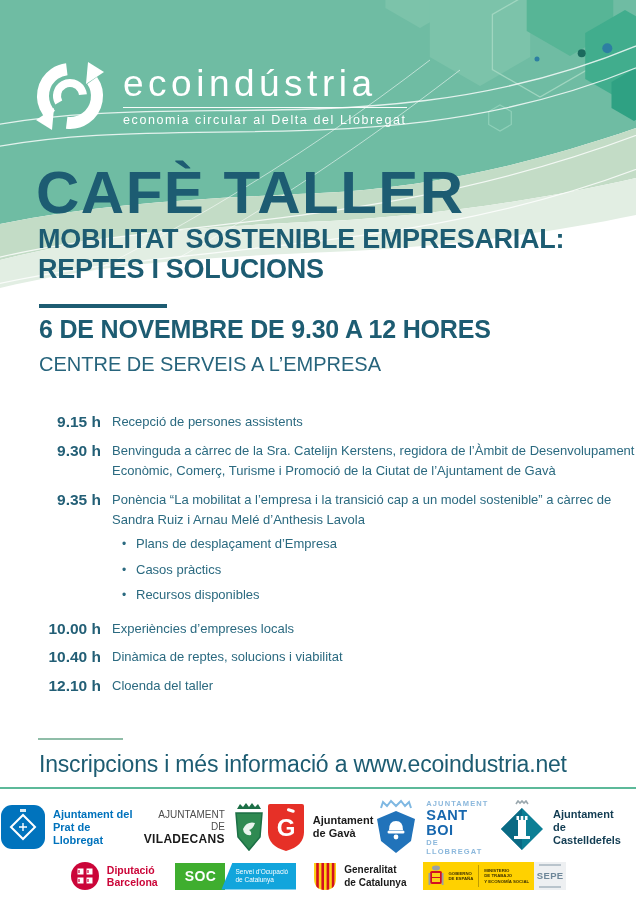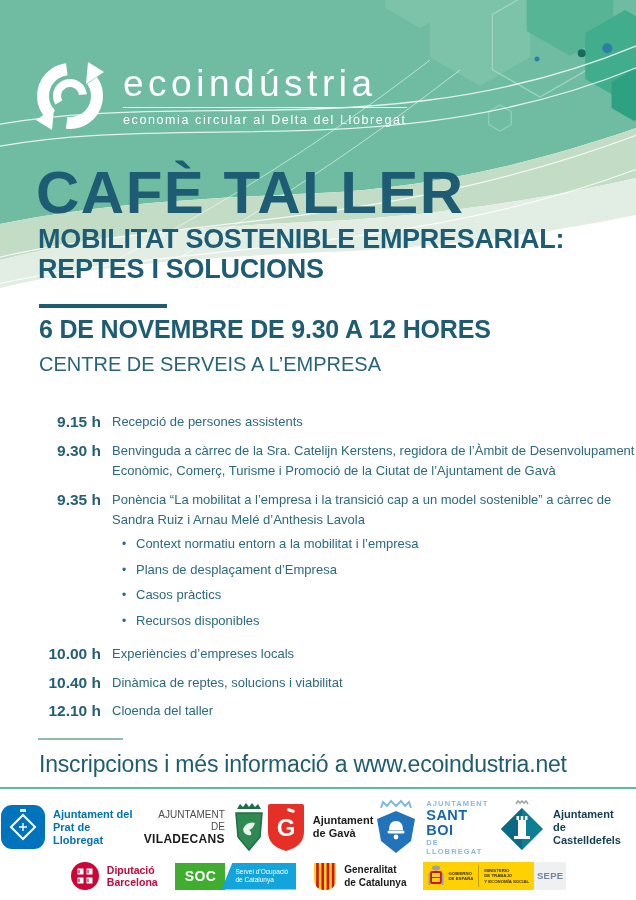--- a/index.html
+++ b/index.html
@@ -58,21 +58,21 @@
   .lt-gene{color:#1a1a1a;font-size:10px;font-weight:800;line-height:13px;}
   .soc-wrap{display:flex;align-items:stretch;height:27px;}
   .soc-green{background:#3fae2f;color:#fff;font-weight:800;font-size:14px;display:flex;align-items:center;
     padding:0 9px 0 10px;letter-spacing:.5px;}
   .soc-blue{background:#12a5dc;color:#fff;font-size:6.5px;line-height:8px;display:flex;flex-direction:column;
     justify-content:center;padding:0 8px 0 14px;clip-path:polygon(11px 0,100% 0,100% 100%,0 100%);margin-left:-4px;}
   .gob-wrap{display:flex;align-items:stretch;height:28px;}
   .gob-yellow{background:#ffd100;display:flex;align-items:center;gap:4px;padding:0 5px;}
   .gob-col{font-size:4.3px;line-height:5.4px;color:#3d3100;font-weight:700;}
   .gob-div{width:1px;background:rgba(0,0,0,.25);align-self:stretch;margin:3px 1px;}
-  .sepe-box{background:#eef0f2;width:32px;display:flex;flex-direction:row;align-items:center;justify-content:center;gap:5px;}
+  .sepe-box{background:#eef0f2;width:32px;display:flex;flex-direction:column;align-items:center;justify-content:center;gap:5px;}
   .sepe-line{width:22px;height:2px;background:#b9c4cc;}
   .sepe-label{color:#6e8799;font-weight:800;font-size:9.5px;line-height:10px;letter-spacing:.3px;}
 </style>
 </head>
 <body>
 
 <div class="poster">
 
   <svg class="header-bg" width="636" height="320" viewBox="0 0 636 320" aria-hidden="true">
     <path d="M0,0 H636 V128 C520,168 420,188 320,193 C210,198 105,203 0,224 Z" fill="#6fbca3"></path>
@@ -135,21 +135,20 @@
         <div class="sched-time">9.15 h</div>
         <div class="sched-desc"><span>Recepció de persones assistents</span></div>
       </div>
       <div class="sched-row">
         <div class="sched-time">9.30 h</div>
         <div class="sched-desc"><span>Benvinguda a càrrec de la Sra. Catelijn Kerstens, regidora de l’Àmbit de Desenvolupament Econòmic, Comerç, Turisme i Promoció de la Ciutat de l’Ajuntament de Gavà</span></div>
       </div>
       <div class="sched-row">
         <div class="sched-time">9.35 h</div>
         <div class="sched-desc"><span>Ponència “La mobilitat a l’empresa i la transició cap a un model sostenible” a càrrec de Sandra Ruiz i Arnau Melé d’Anthesis Lavola</span><ul class="sched-bullets">
-            <li>Context normatiu entorn a la mobilitat i l’empresa</li>
             <li>Plans de desplaçament d’Empresa</li>
             <li>Casos pràctics</li>
             <li>Recursos disponibles</li>
           </ul></div>
       </div>
       <div class="sched-row">
         <div class="sched-time">10.00 h</div>
         <div class="sched-desc"><span>Experiències d’empreses locals</span></div>
       </div>
       <div class="sched-row">

